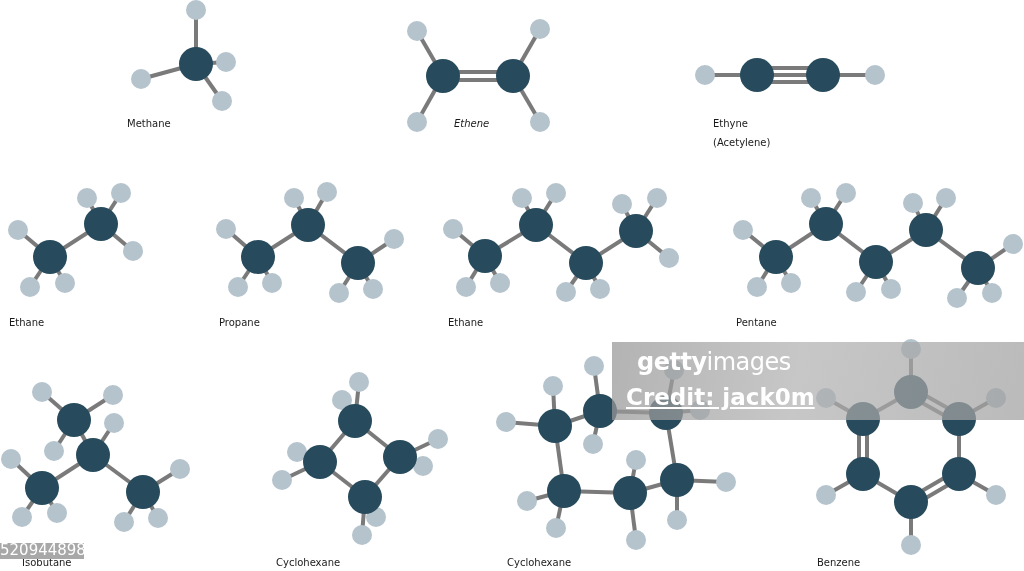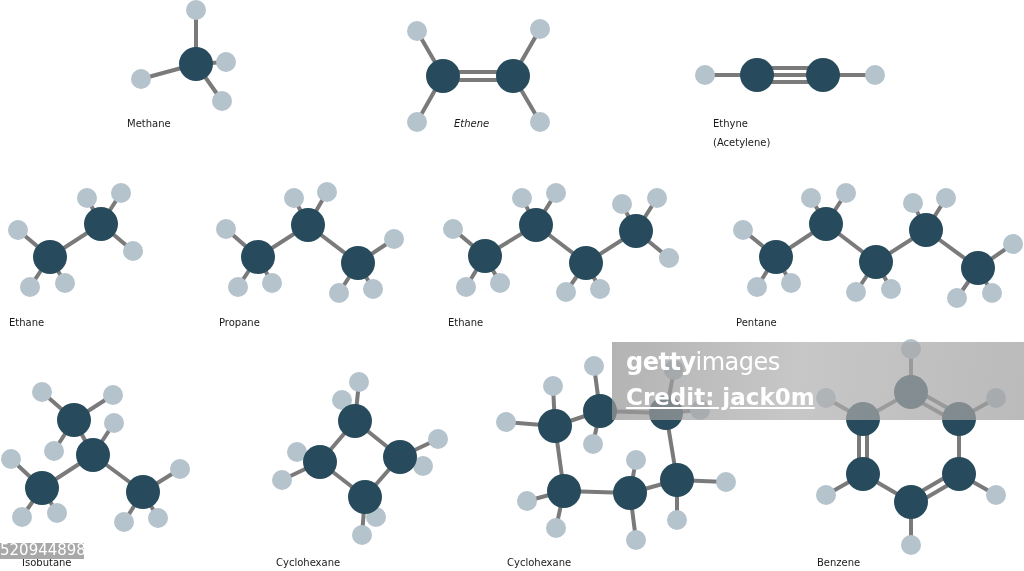--- a/index.html
+++ b/index.html
@@ -2,21 +2,21 @@
 <html><head>
   <meta charset="utf-8">
   <style>
     html, body { margin:0; padding:0; background:#ffffff; }
     body { width:1024px; height:571px; position:relative; overflow:hidden; font-family:"DejaVu Sans", sans-serif; }
     #stage { position:absolute; left:0; top:0; width:1024px; height:571px; }
     .label { position:absolute; font-family:"DejaVu Sans", sans-serif; font-size:10px; color:#1a1a1a; line-height:19px; white-space:pre; }
     .wm { position:absolute; left:612px; top:342px; width:412px; height:78px;
           background:linear-gradient(100deg, rgba(150,150,150,0.72) 0%, rgba(175,175,175,0.7) 45%, rgba(160,160,160,0.72) 100%); }
     .wm-logo { position:absolute; left:14px; top:6px; font-family:"DejaVu Sans", sans-serif; color:#fff; font-size:24px; letter-spacing:-0.5px; }
-    .wm-logo b { font-weight:bold; }
+    .wm-logo b { font-weight:bold;margin-left:11px; }
     .wm-logo span.thin { font-weight:normal; }
     .wm-credit { position:absolute; left:14px; top:42px; font-family:"DejaVu Sans", sans-serif; color:#fff; font-weight:bold; font-size:23px;text-decoration:underline; }
     .imgid { position:absolute; left:0; top:543px; width:84px; height:16px; background:#a8a8a8; color:#fff;
              font-family:"DejaVu Sans", sans-serif; font-size:15px; line-height:15px; text-align:right; padding-right:2px; box-sizing:border-box; }
   </style>
 </head>
 <body>
 
 <div id="stage">
   <svg id="mol-svg" width="1024" height="571" viewBox="0 0 1024 571" xmlns="http://www.w3.org/2000/svg">

